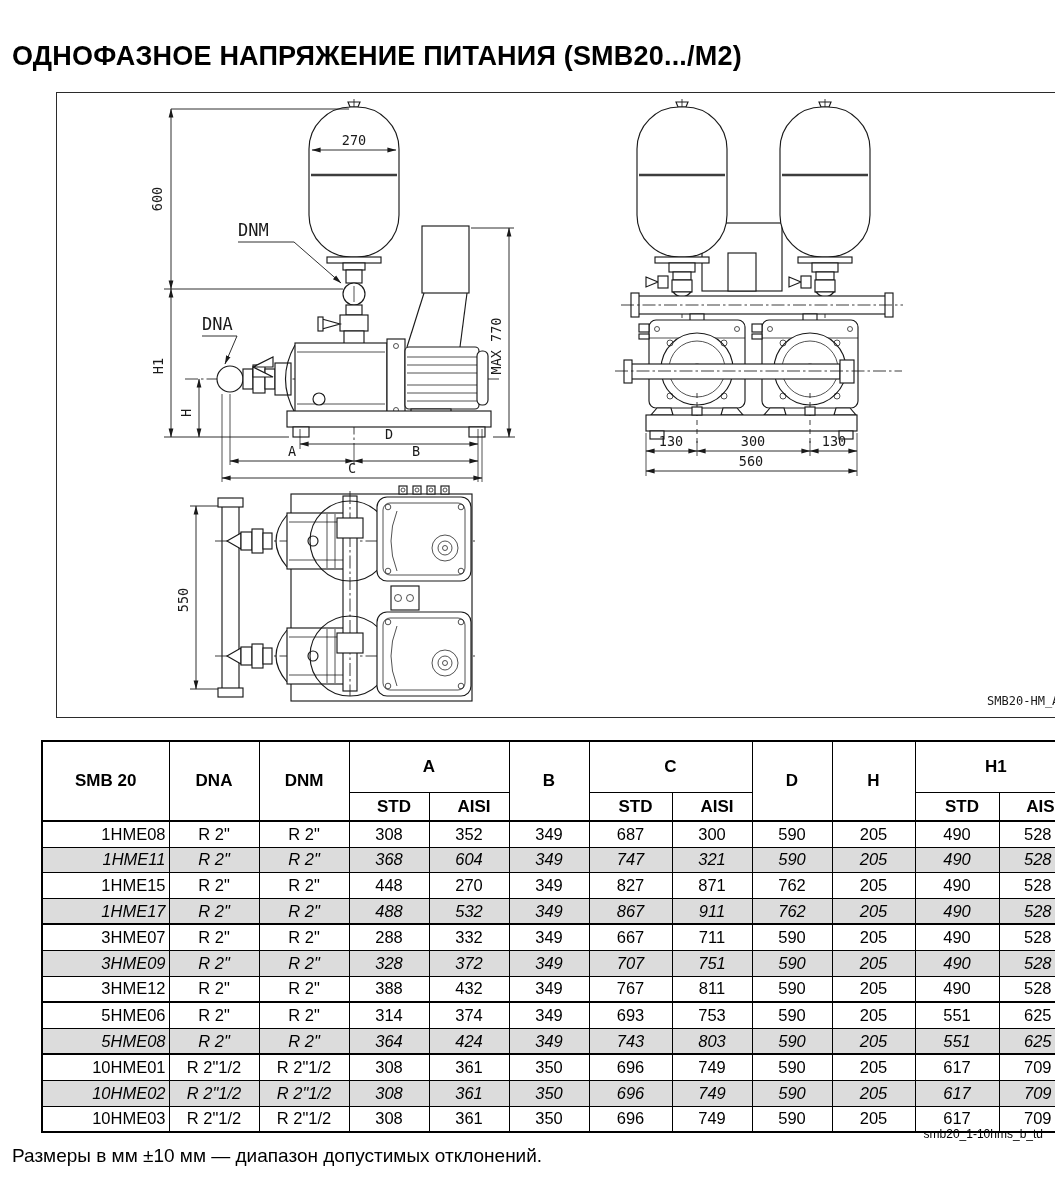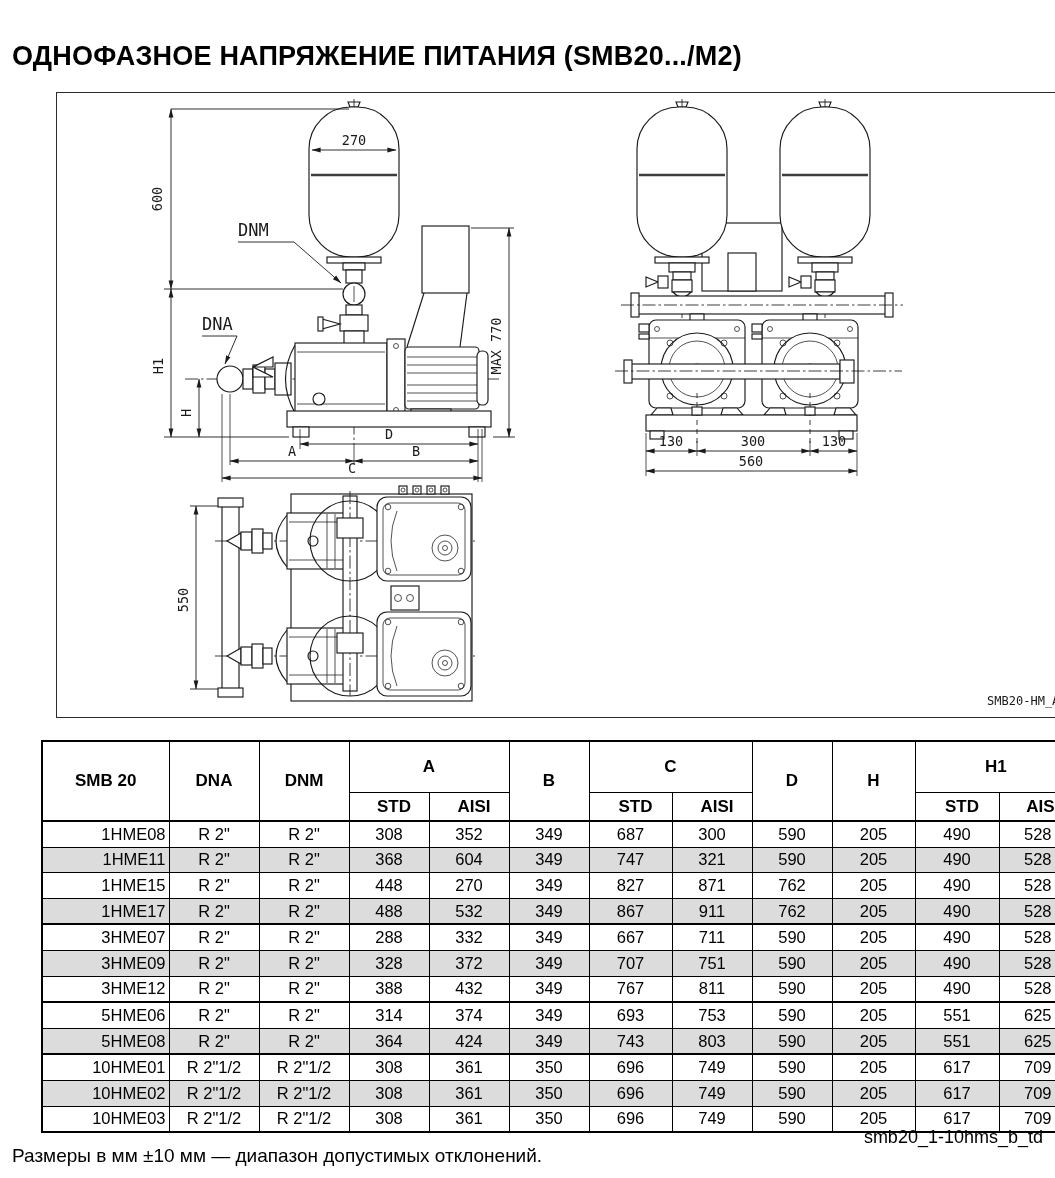--- a/index.html
+++ b/index.html
@@ -32,26 +32,26 @@
         border-collapse:collapse; table-layout:fixed;
         font-size:16.5px; }
   .tbl th,.tbl td{ border:1.4px solid var(--border); text-align:center;
         padding:0 3px; overflow:hidden; white-space:nowrap; }
   .tbl thead th{ font-weight:bold; font-size:17px; }
   .tbl thead tr.hr1 th{ height:50px; }
   .tbl thead tr.hr2 th{ height:27px;padding-left:13px; }
   .tbl tbody td{ height:24.6px; }
   .tbl{ border:2.6px solid var(--border);margin-left:31px; }
   .tbl thead tr.hr2 th, .tbl thead th[rowspan]{ border-bottom:2.6px solid var(--border); }
-  .tbl tbody tr.shaded td{ background:var(--shade); }
+  .tbl tbody tr.shaded td{ background:var(--shade);font-style:italic; }
   .tbl tbody tr.group-start td{ border-top:2.6px solid var(--border); }
   .tbl td.model-cell{ text-align:right; padding-left:9px; }
 
   
-  .doc-code{ position:absolute; right:12px; top:1127px; font-size:18px; }
+  .doc-code{ position:absolute; right:12px; top:1127px; font-size:12px; }
   .note{ position:absolute; left:12px; top:1145px; font-size:19px; }
 </style>
 </head>
 <body>
 
 <div class="page">
 
   <div class="title">
     <br>
     <span>ОДНОФАЗНОЕ НАПРЯЖЕНИЕ ПИТАНИЯ (SMB20.../M2)</span>

